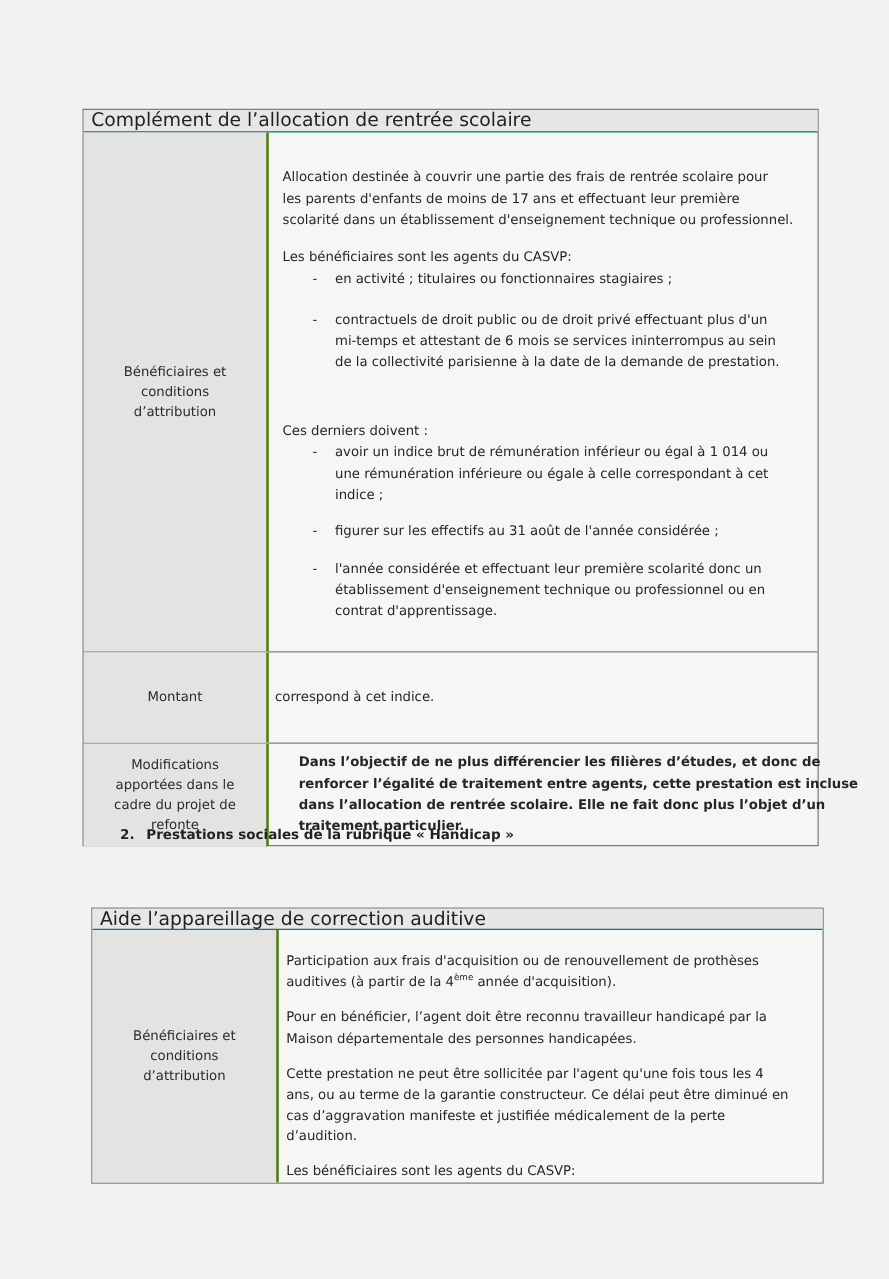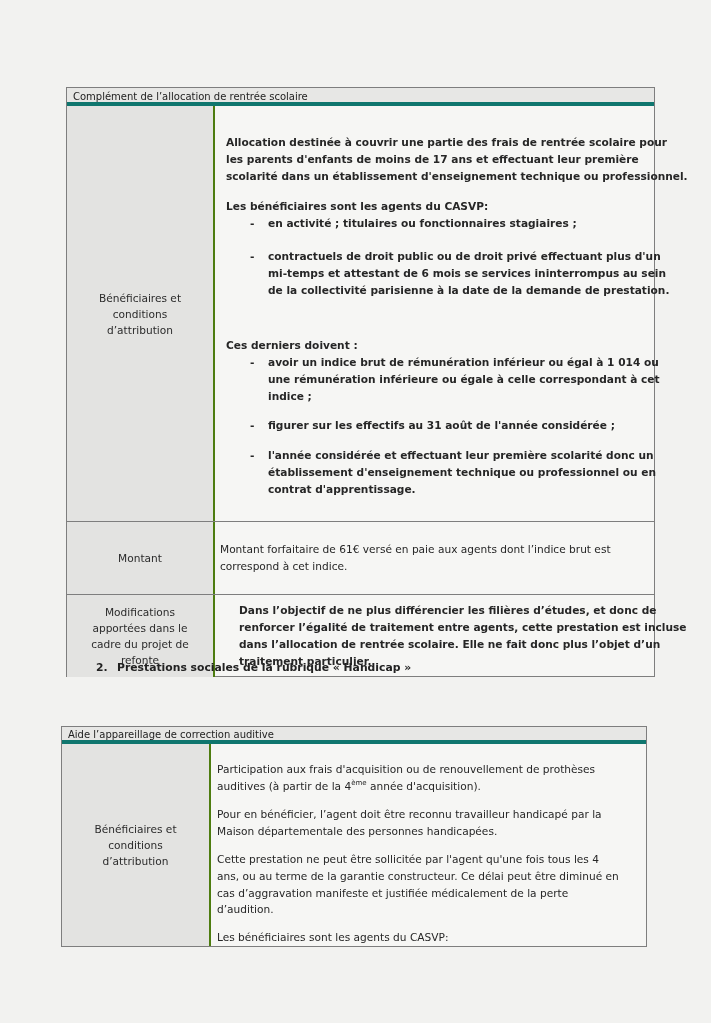--- a/index.html
+++ b/index.html
@@ -6,45 +6,45 @@
     html, body { margin: 0; padding: 0; }
     body {
       width: 711px; height: 1023px; position: relative; overflow: hidden;
       background: #f2f2f0;
       font-family: "DejaVu Sans", sans-serif;
       color: #2a2a2a;
     }
     .page { position: absolute; left: 0; top: 0; width: 711px; height: 1023px; }
     .tbl { position: absolute; border: 1px solid #7e7e7e; background: #f6f6f4; }
     #table1 { left: 66px; top: 87px; width: 589px; height: 590px; }
-    #table2 { left: 61px; top: 726px; width: 586px; height: 221px; }
+    #table2 { left: 73px; top: 726px; width: 586px; height: 221px; }
     .hdr {
-      background: #e7e7e5; border-bottom: 4px solid #0f766e;
-      font-size: 10px; line-height: 16px; padding-left: 6px; color: #222;
+      background: #e7e7e5; border-bottom: 1px solid #0f766e;
+      font-size: 15px; line-height: 16px; padding-left: 6px; color: #222;
       white-space: nowrap;
     }
     #table1 .hdr { height: 18px; line-height: 17px; }
     #table2 .hdr { height: 17px; padding-left: 6px; }
     .row { display: flex; border-bottom: 1px solid #7e7e7e; }
     .row.last { border-bottom: none; }
     .lbl {
       background: #e3e3e1; border-right: 2px solid #4d7c0f;
       display: flex; flex-direction: column; align-items: center; justify-content: center;
       text-align: center; font-size: 10.6px; line-height: 16px; color: #2b2b2b;
       flex: none;
     }
     #table1 .lbl { width: 148px; }
     #table2 .lbl { width: 149px; }
     .cnt { flex: 1; font-size: 10.6px; line-height: 17px; color: #262626; }
     .line { display: block; white-space: nowrap; }
     .bul { position: relative; padding-left: 42px; }
     .bul .dash { position: absolute; left: 24px; top: 0; }
     
     #t1r1 { height: 416px; }
-    #t1r1 .cnt { padding: 28px 0 0 11px; font-weight: bold; }
+    #t1r1 .cnt { padding: 28px 0 0 11px; }
     #t1r2 { height: 73px; }
     #t1r2 .cnt { display: flex; flex-direction: column; justify-content: center; padding-left: 5px; }
     #t1r3 { height: 82px; }
     #t1r3 .cnt { display: flex; flex-direction: column; justify-content: center; padding-left: 24px; font-weight: bold; }
     .m13 { margin-top: 13px; }
     .m16 { margin-top: 16px; }
     .m21 { margin-top: 38px; }
     .m12 { margin-top: 12px; }
     .m11 { margin-top: 11px; }
     
@@ -110,21 +110,20 @@
           <span class="line">contrat d'apprentissage.</span>
         </div>
       </div>
     </div>
 
     <div class="row" id="t1r2">
       <div class="lbl">
         <span class="line">Montant</span>
       </div>
       <div class="cnt">
-        <span class="line">Montant forfaitaire de 61€ versé en paie aux agents dont l’indice brut est</span>
         <span class="line">correspond à cet indice.</span>
       </div>
     </div>
 
     <div class="row last" id="t1r3">
       <div class="lbl">
         <span class="line">Modifications</span>
         <span class="line">apportées dans le</span>
         <span class="line">cadre du projet de</span>
         <span class="line">refonte</span>

